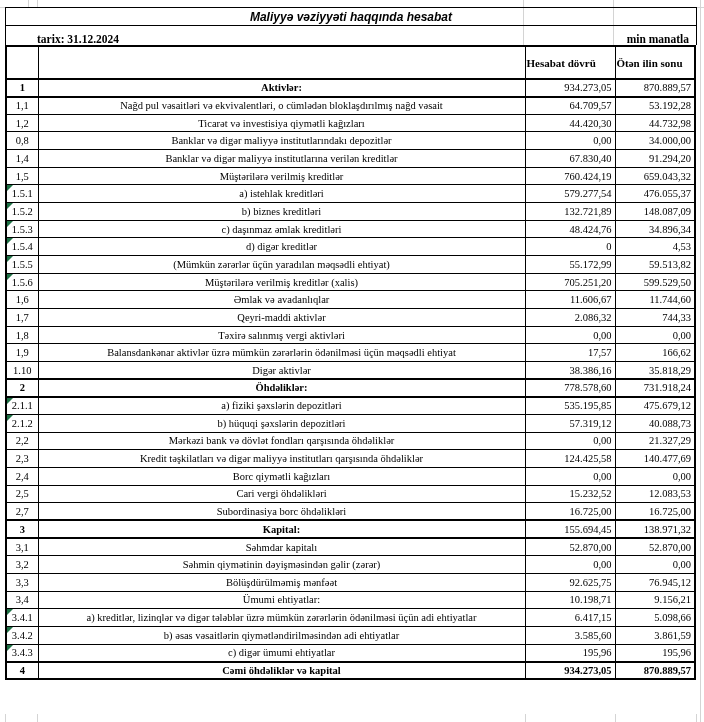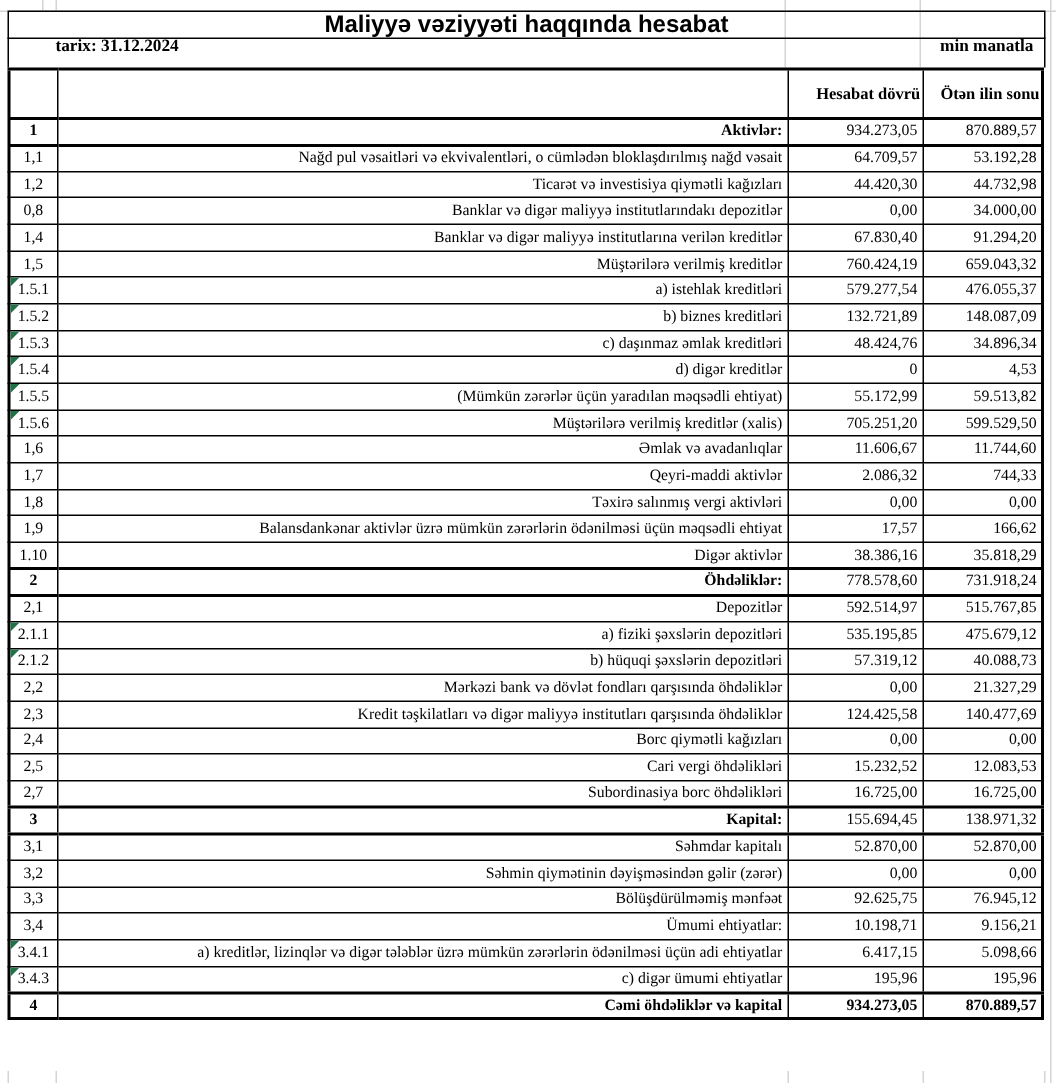--- a/index.html
+++ b/index.html
@@ -3,37 +3,37 @@
 <meta charset="utf-8">
 <style>
   html,body{margin:0;padding:0;background:#fff;}
   body{width:704px;height:722px;position:relative;font-family:"Liberation Serif",serif;color:#000;overflow:hidden;}
   .screen{position:absolute;inset:0;background:#fff;}
   .faint{position:absolute;background:#d4d4d4;}
   .faint.h{height:1px;}
   .faint.v{width:1px;}
   .title-box{position:absolute;left:5px;top:7px;width:690px;height:17px;border:1px solid #000;
              display:flex;align-items:center;justify-content:center;
-             font-family:"Liberation Sans",sans-serif;font-weight:bold;font-size:16px;}
+             font-family:"Liberation Sans",sans-serif;font-weight:bold;font-size:12px;font-style:italic;}
   .meta-row{position:absolute;left:5px;top:25px;width:690px;height:20px;
             border-left:1px solid #000;border-right:1px solid #000;
-            display:flex;align-items:flex-start;justify-content:space-between;
+            display:flex;align-items:flex-end;justify-content:space-between;
             font-weight:bold;font-size:11.5px;}
   .meta-row .date{padding-left:31px;}
   .meta-row .unit{padding-right:7px;}
   table.fin{position:absolute;left:5px;top:45px;width:691px;border-collapse:collapse;
             border:2px solid #000;table-layout:fixed;}
   table.fin th,table.fin td{border:1px solid #000;box-sizing:border-box;overflow:hidden;}
   table.fin thead th{height:33px;border-top:2px solid #000;border-bottom:2px solid #000;
-                     font-weight:bold;font-size:11px;text-align:right;vertical-align:middle;
+                     font-weight:bold;font-size:11px;text-align:left;vertical-align:middle;
                      white-space:nowrap;}
   table.fin td{height:17.67px;font-size:10.5px;line-height:1.05;vertical-align:middle;
                padding:0 3px;white-space:nowrap;}
   td.num{text-align:center;padding:0 1px;position:relative;}
-  td.label{text-align:right;}
+  td.label{text-align:center;}
   td.val{text-align:right;}
   tr.section td{border-top:2px solid #000;border-bottom:2px solid #000;}
   tr.section td.num,tr.section td.label{font-weight:bold;}
   tr.total td{border-top:2px solid #000;border-bottom:2px solid #000;font-weight:bold;}
   .tri{position:absolute;left:0;top:0;width:0;height:0;
        border-top:6px solid #1f7246;border-right:6px solid transparent;}
 </style>
 </head>
 <body>
 
@@ -178,26 +178,20 @@
           <td class="val">38.386,16</td>
           <td class="val">35.818,29</td>
         </tr>
         <tr class="section">
           <td class="num">2</td>
           <td class="label">Öhdəliklər:</td>
           <td class="val">778.578,60</td>
           <td class="val">731.918,24</td>
         </tr>
         <tr class="normal">
-          <td class="num">2,1</td>
-          <td class="label">Depozitlər</td>
-          <td class="val">592.514,97</td>
-          <td class="val">515.767,85</td>
-        </tr>
-        <tr class="normal">
           <td class="num"><span class="tri"></span>2.1.1</td>
           <td class="label">a) fiziki şəxslərin depozitləri</td>
           <td class="val">535.195,85</td>
           <td class="val">475.679,12</td>
         </tr>
         <tr class="normal">
           <td class="num"><span class="tri"></span>2.1.2</td>
           <td class="label">b) hüquqi şəxslərin depozitləri</td>
           <td class="val">57.319,12</td>
           <td class="val">40.088,73</td>
@@ -262,20 +256,26 @@
           <td class="val">10.198,71</td>
           <td class="val">9.156,21</td>
         </tr>
         <tr class="normal">
           <td class="num"><span class="tri"></span>3.4.1</td>
           <td class="label">a) kreditlər, lizinqlər və digər tələblər üzrə mümkün zərərlərin ödənilməsi üçün adi ehtiyatlar</td>
           <td class="val">6.417,15</td>
           <td class="val">5.098,66</td>
         </tr>
         <tr class="normal">
+          <td class="num"><span class="tri"></span>3.4.2</td>
+          <td class="label">b) əsas vəsaitlərin qiymətləndirilməsindən adi ehtiyatlar</td>
+          <td class="val">3.585,60</td>
+          <td class="val">3.861,59</td>
+        </tr>
+        <tr class="normal">
           <td class="num"><span class="tri"></span>3.4.3</td>
           <td class="label">c) digər ümumi ehtiyatlar</td>
           <td class="val">195,96</td>
           <td class="val">195,96</td>
         </tr>
         <tr class="total">
           <td class="num">4</td>
           <td class="label">Cəmi öhdəliklər və kapital</td>
           <td class="val">934.273,05</td>
           <td class="val">870.889,57</td>

